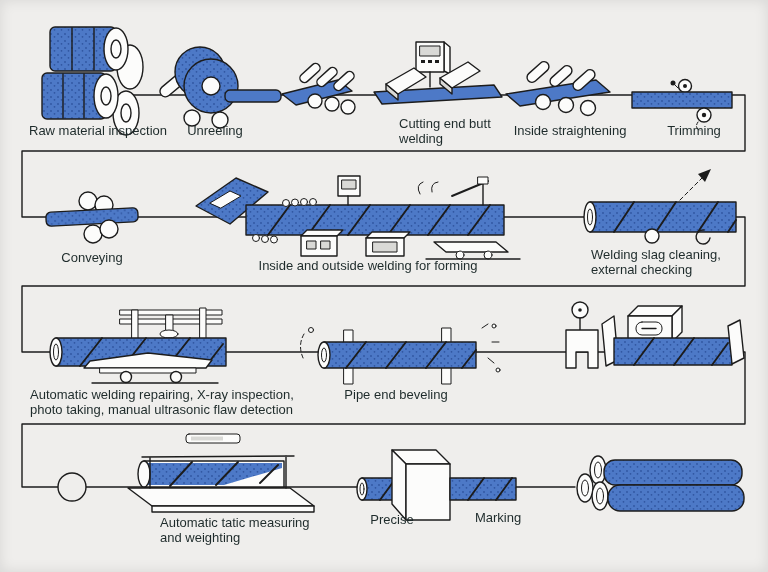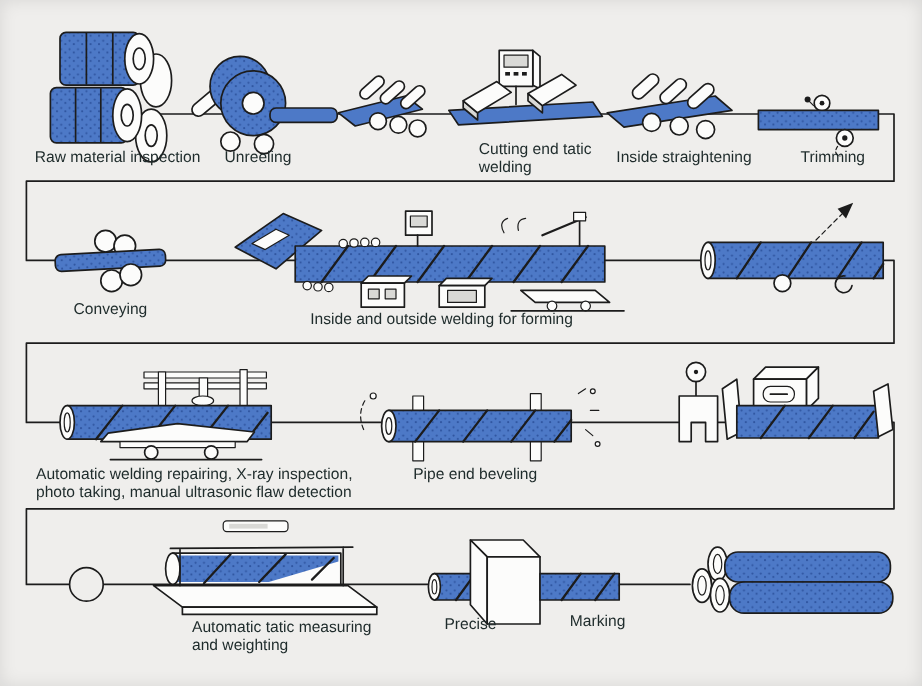--- a/index.html
+++ b/index.html
@@ -242,26 +242,28 @@
         <ellipse class="n ol t1" cx="9" cy="40" rx="3.5" ry="8"></ellipse>
       <ellipse class="w ol" cx="24" cy="48" rx="8" ry="14"></ellipse>
         <ellipse class="n ol t1" cx="24" cy="48" rx="3.5" ry="8"></ellipse>
       <rect class="d ol" x="28" y="12" width="138" height="25" rx="11"></rect>
       <rect class="d ol" x="32" y="37" width="136" height="26" rx="12"></rect>
     </g>
   </svg>
 
   <div class="lbl c" style="left:98px;top:123px">Raw material inspection</div>
   <div class="lbl c" style="left:215px;top:123px">Unreeling</div>
-  <div class="lbl" style="left:399px;top:116px">Cutting end tatic
+  <div class="lbl" style="left:399px;top:116px">Cutting end butt
 welding</div>
   <div class="lbl c" style="left:570px;top:123px">Inside straightening</div>
   <div class="lbl c" style="left:694px;top:123px">Trimming</div>
   <div class="lbl c" style="left:92px;top:250px">Conveying</div>
   <div class="lbl c" style="left:368px;top:258px">Inside and outside welding for forming</div>
+  <div class="lbl" style="left:591px;top:247px">Welding slag cleaning,
+external checking</div>
   <div class="lbl" style="left:30px;top:387px">Automatic welding repairing, X-ray inspection,
 photo taking, manual ultrasonic flaw detection</div>
   <div class="lbl c" style="left:396px;top:387px">Pipe end beveling</div>
   <div class="lbl" style="left:160px;top:515px">Automatic tatic measuring
 and weighting</div>
   <div class="lbl c" style="left:392px;top:512px">Precise</div>
   <div class="lbl c" style="left:498px;top:510px">Marking</div>
 </div>
 
 </body></html>

